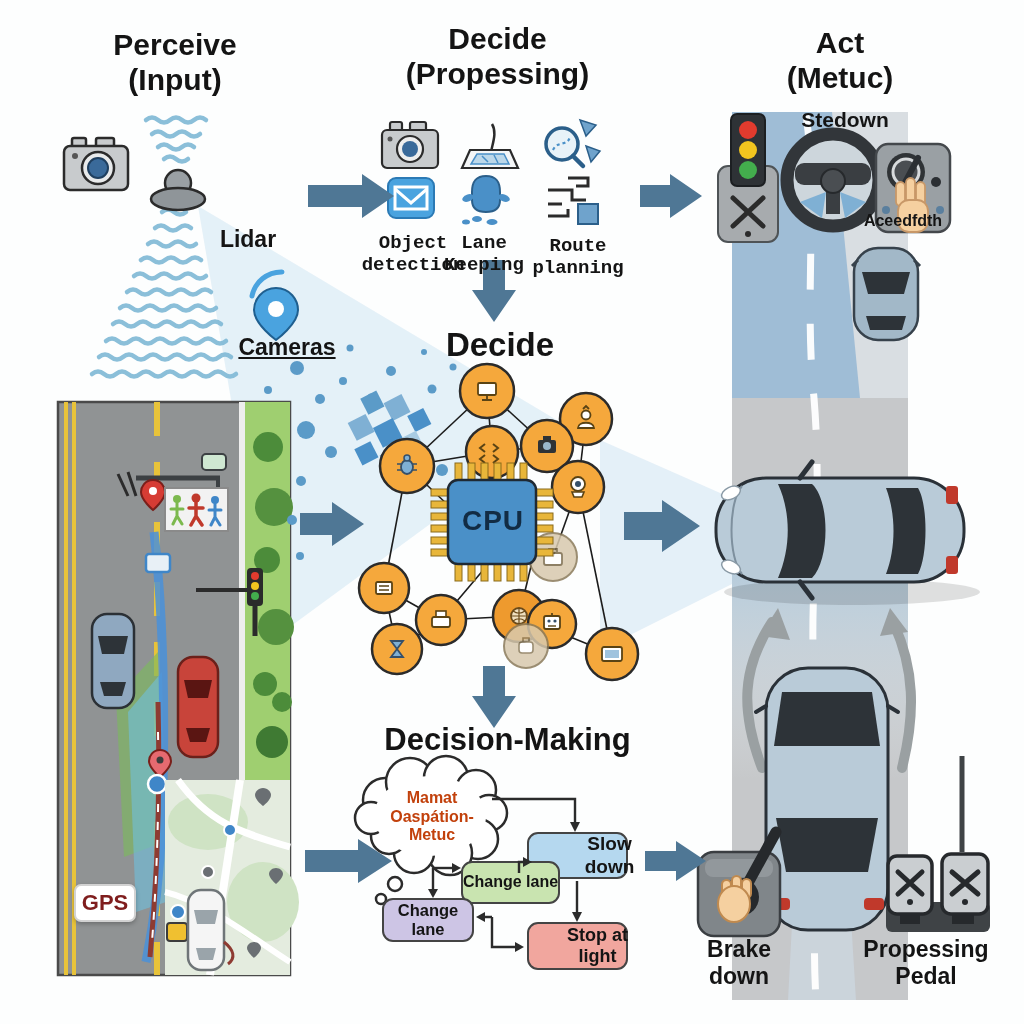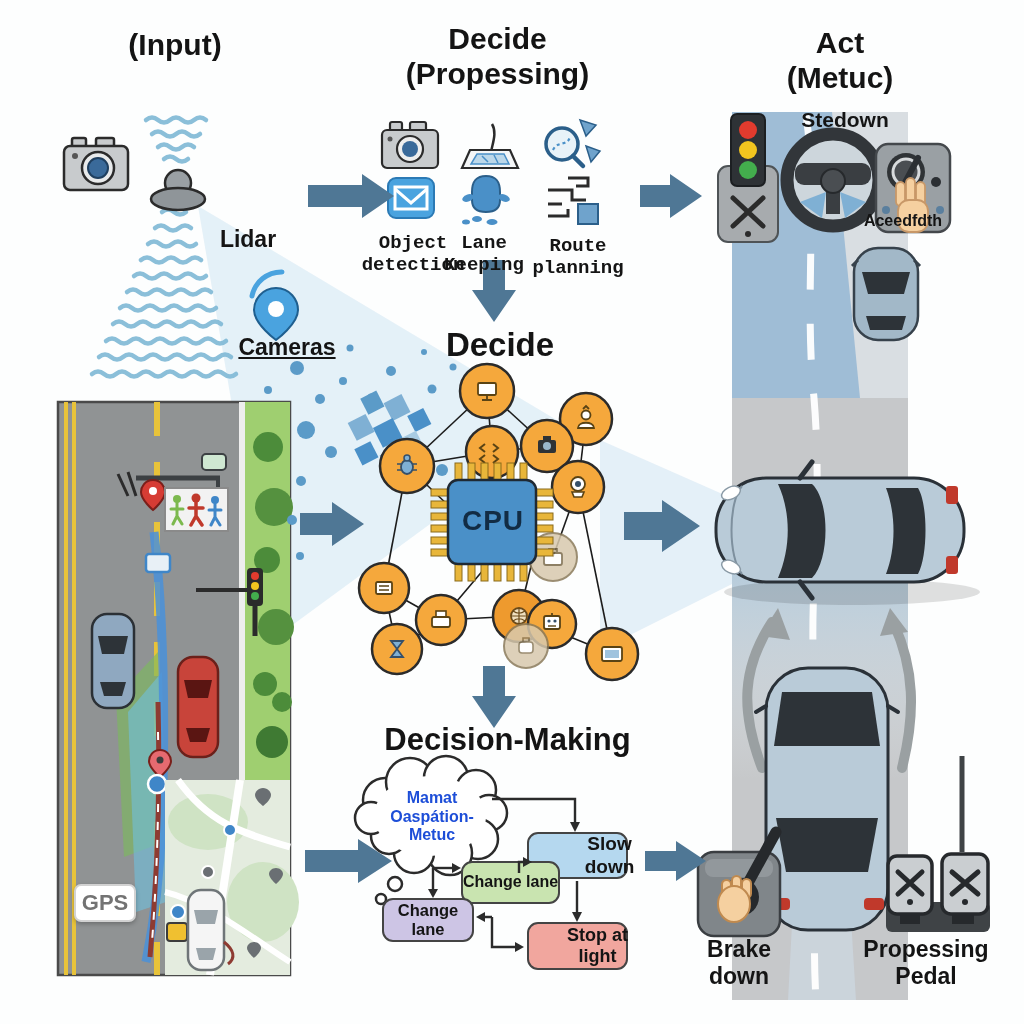--- a/index.html
+++ b/index.html
@@ -6,25 +6,25 @@
   #stage{position:relative;width:1024px;height:1024px;overflow:hidden;
          background:#fdfefe;font-family:"Liberation Sans",sans-serif;}
   #art{position:absolute;left:0;top:0;}
   .lbl{position:absolute;color:#141414;text-align:center;line-height:1.16;}
   .lbl span{display:block;}
   .hdr{font-weight:bold;font-size:30px;}
   .sub{font-weight:bold;font-size:23px;}
   .iconlbl{font-weight:600;font-size:19px;font-family:Liberation Mono, monospace;}
   .big{font-weight:bold;font-size:33px;}
   .boxlbl{display:flex;align-items:center;justify-content:center;font-weight:600;}
-  .cloudtxt{font-weight:600;font-size:16px;color:#1d4ed8;}
+  .cloudtxt{font-weight:600;font-size:16px;color:#c2410c;}
   #gps-badge{position:absolute;left:74px;top:884px;width:58px;height:34px;
     background:#fff;border:2px solid #d2d2d2;border-radius:7px;
     display:flex;align-items:center;justify-content:center;
-    font-weight:bold;font-size:22px;color:#737373;box-shadow:0 2px 4px rgba(0,0,0,.25);}
+    font-weight:bold;font-size:22px;color:#7f1d1d;box-shadow:0 2px 4px rgba(0,0,0,.25);}
   #cpu-lbl{position:absolute;left:449px;top:505px;width:88px;text-align:center;
     font-weight:bold;font-size:28px;color:#122c44;letter-spacing:1px;}
 </style>
 </head>
 <body>
 
 <div id="stage">
 <svg id="art" width="1024" height="1024" viewBox="0 0 1024 1024">
   <defs>
     <linearGradient id="gblue" x1="0" y1="0" x2="0" y2="1">
@@ -533,20 +533,21 @@
     <polygon points="483,260 483,290 472,290 494,322 516,290 505,290 505,260"></polygon>
     <polygon points="300,513 332,513 332,502 364,524 332,546 332,535 300,535"></polygon>
     <polygon points="624,512 662,512 662,500 700,526 662,552 662,540 624,540"></polygon>
     <polygon points="483,666 483,696 472,696 494,728 516,696 505,696 505,666"></polygon>
     <polygon points="305,850 358,850 358,839 392,861 358,883 358,872 305,872"></polygon>
     <polygon points="645,851 676,851 676,841 706,861 676,881 676,871 645,871"></polygon>
   </g>
 </svg>
 
 <div class="lbl hdr" style="left:60px;top:28px;width:230px;">
+  <span>Perceive</span>
       <span>(Input)</span>
 </div>
 <div class="lbl hdr" style="left:375px;top:22px;width:245px;">
   <span>Decide</span>
       <span>(Propessing)</span>
 </div>
 <div class="lbl hdr" style="left:745px;top:26px;width:190px;">
   <span>Act</span>
       <span>(Metuc)</span>
 </div>

